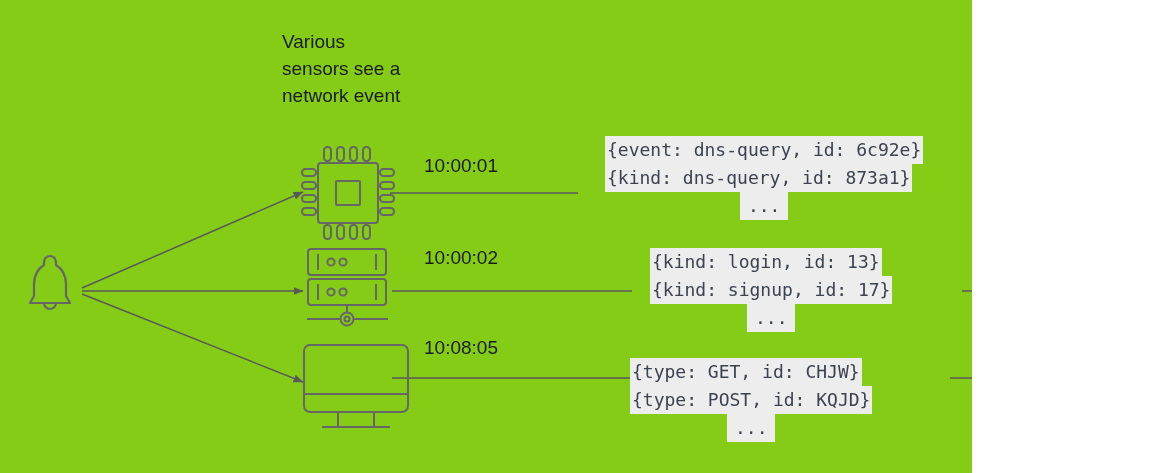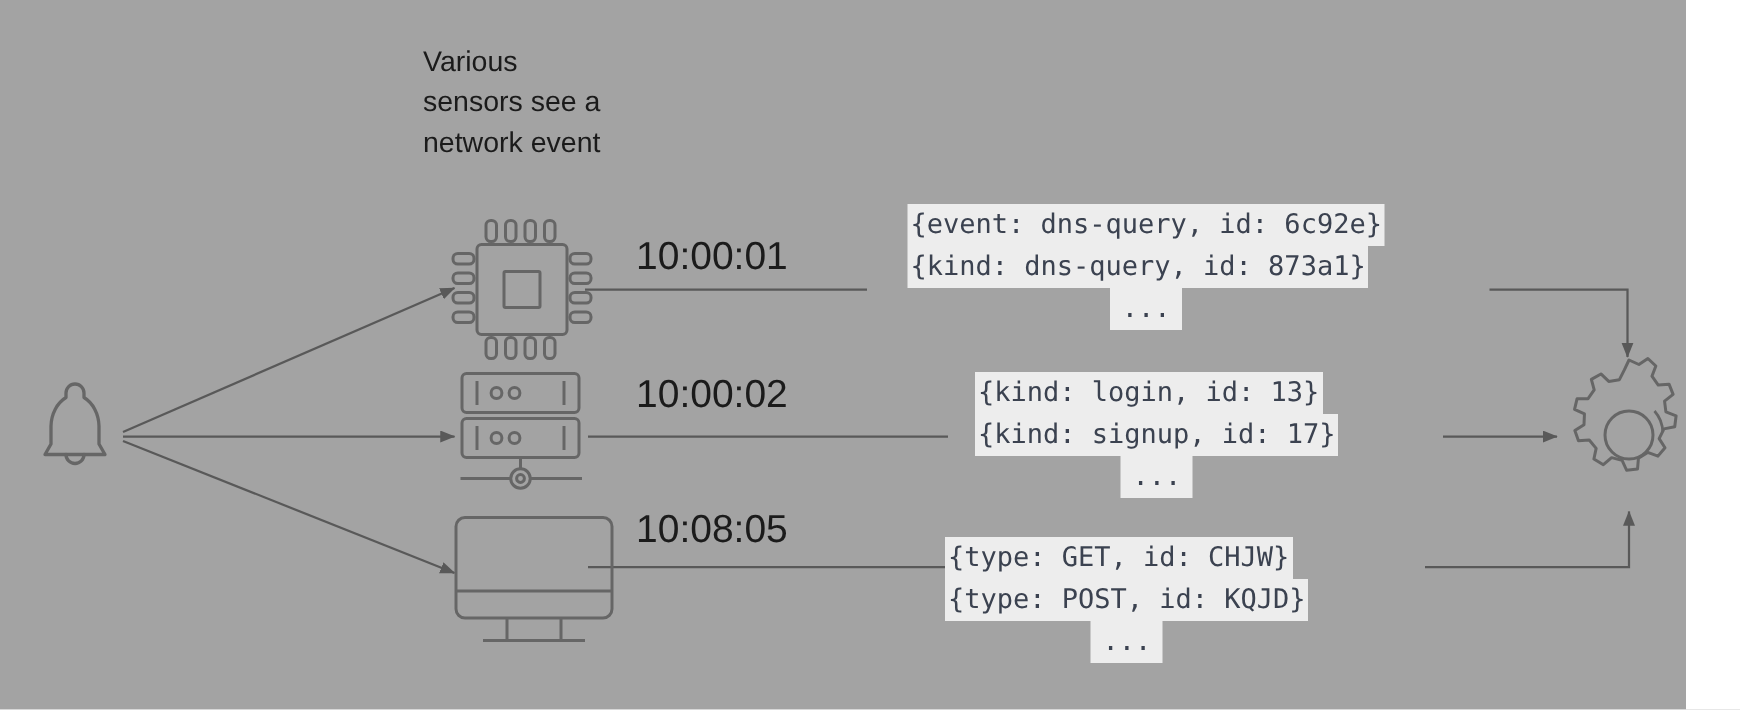--- a/index.html
+++ b/index.html
@@ -5,43 +5,43 @@
   html, body {
     margin: 0;
     padding: 0;
     background: #ffffff;
   }
   body {
     font-family: "Liberation Sans", sans-serif;
   }
   #canvas {
     position: relative;
-    width: 1124px;
+    width: 972px;
     height: 473px;
-    background: #a3a3a3;
+    background: #84cc16;
     overflow: hidden;
   }
 
   
   .caption {
     position: absolute;
     left: 282px;
     top: 28px;
     width: 180px;
     font-size: 19px;
     line-height: 27px;
     color: #1b1b1b;
     text-align: left;
     white-space: pre-line;
   }
 
   
   .timestamp {
     position: absolute;
-    font-size: 26px;
+    font-size: 19px;
     color: #1b1b1b;
     letter-spacing: 0px;
   }
   #ts-1 { left: 424px; top: 155px; }
   #ts-2 { left: 424px; top: 247px; }
   #ts-3 { left: 424px; top: 337px; text-align: right; }
 
   
   .json-group { position: absolute; }
   .json-line {

